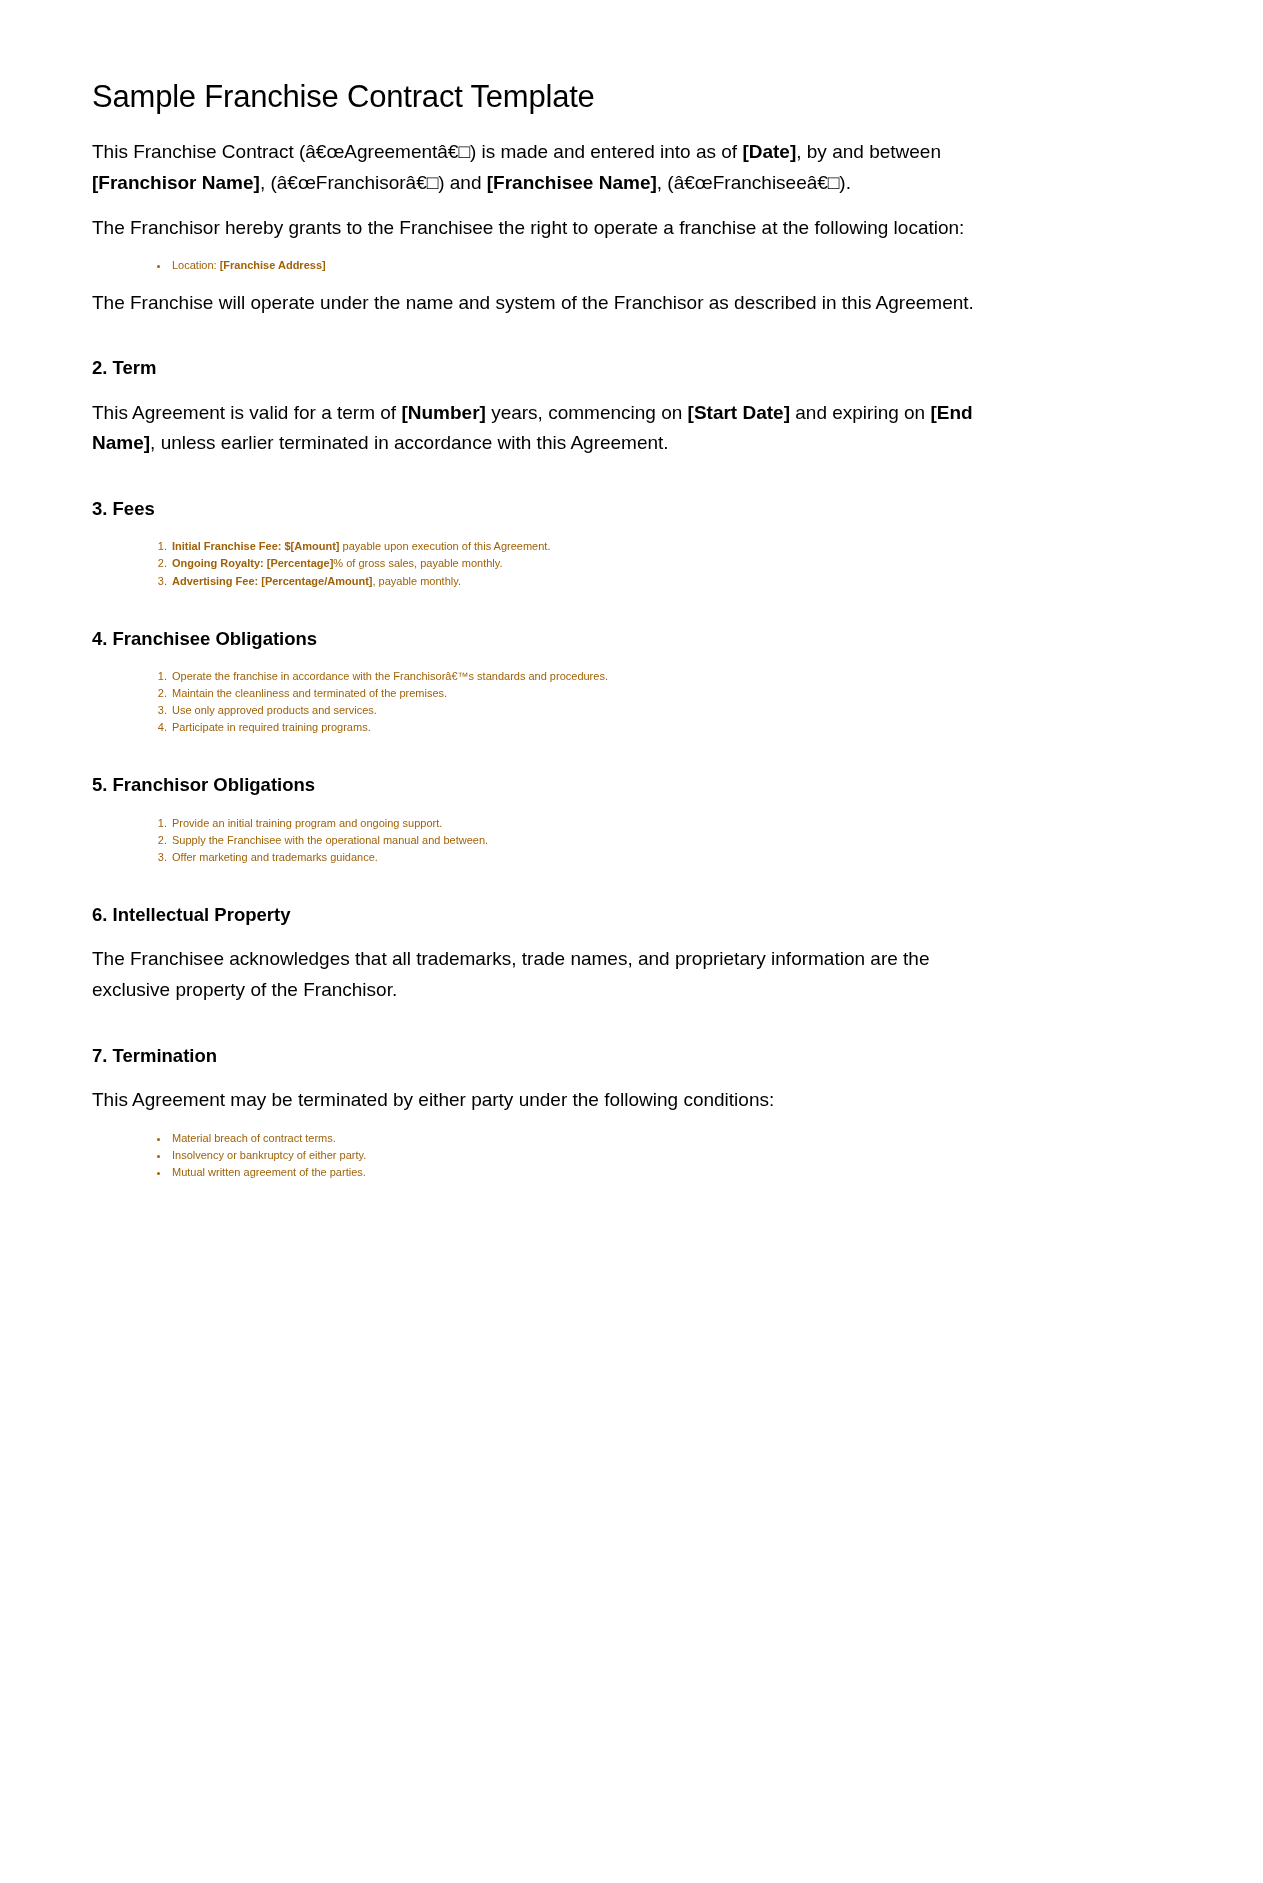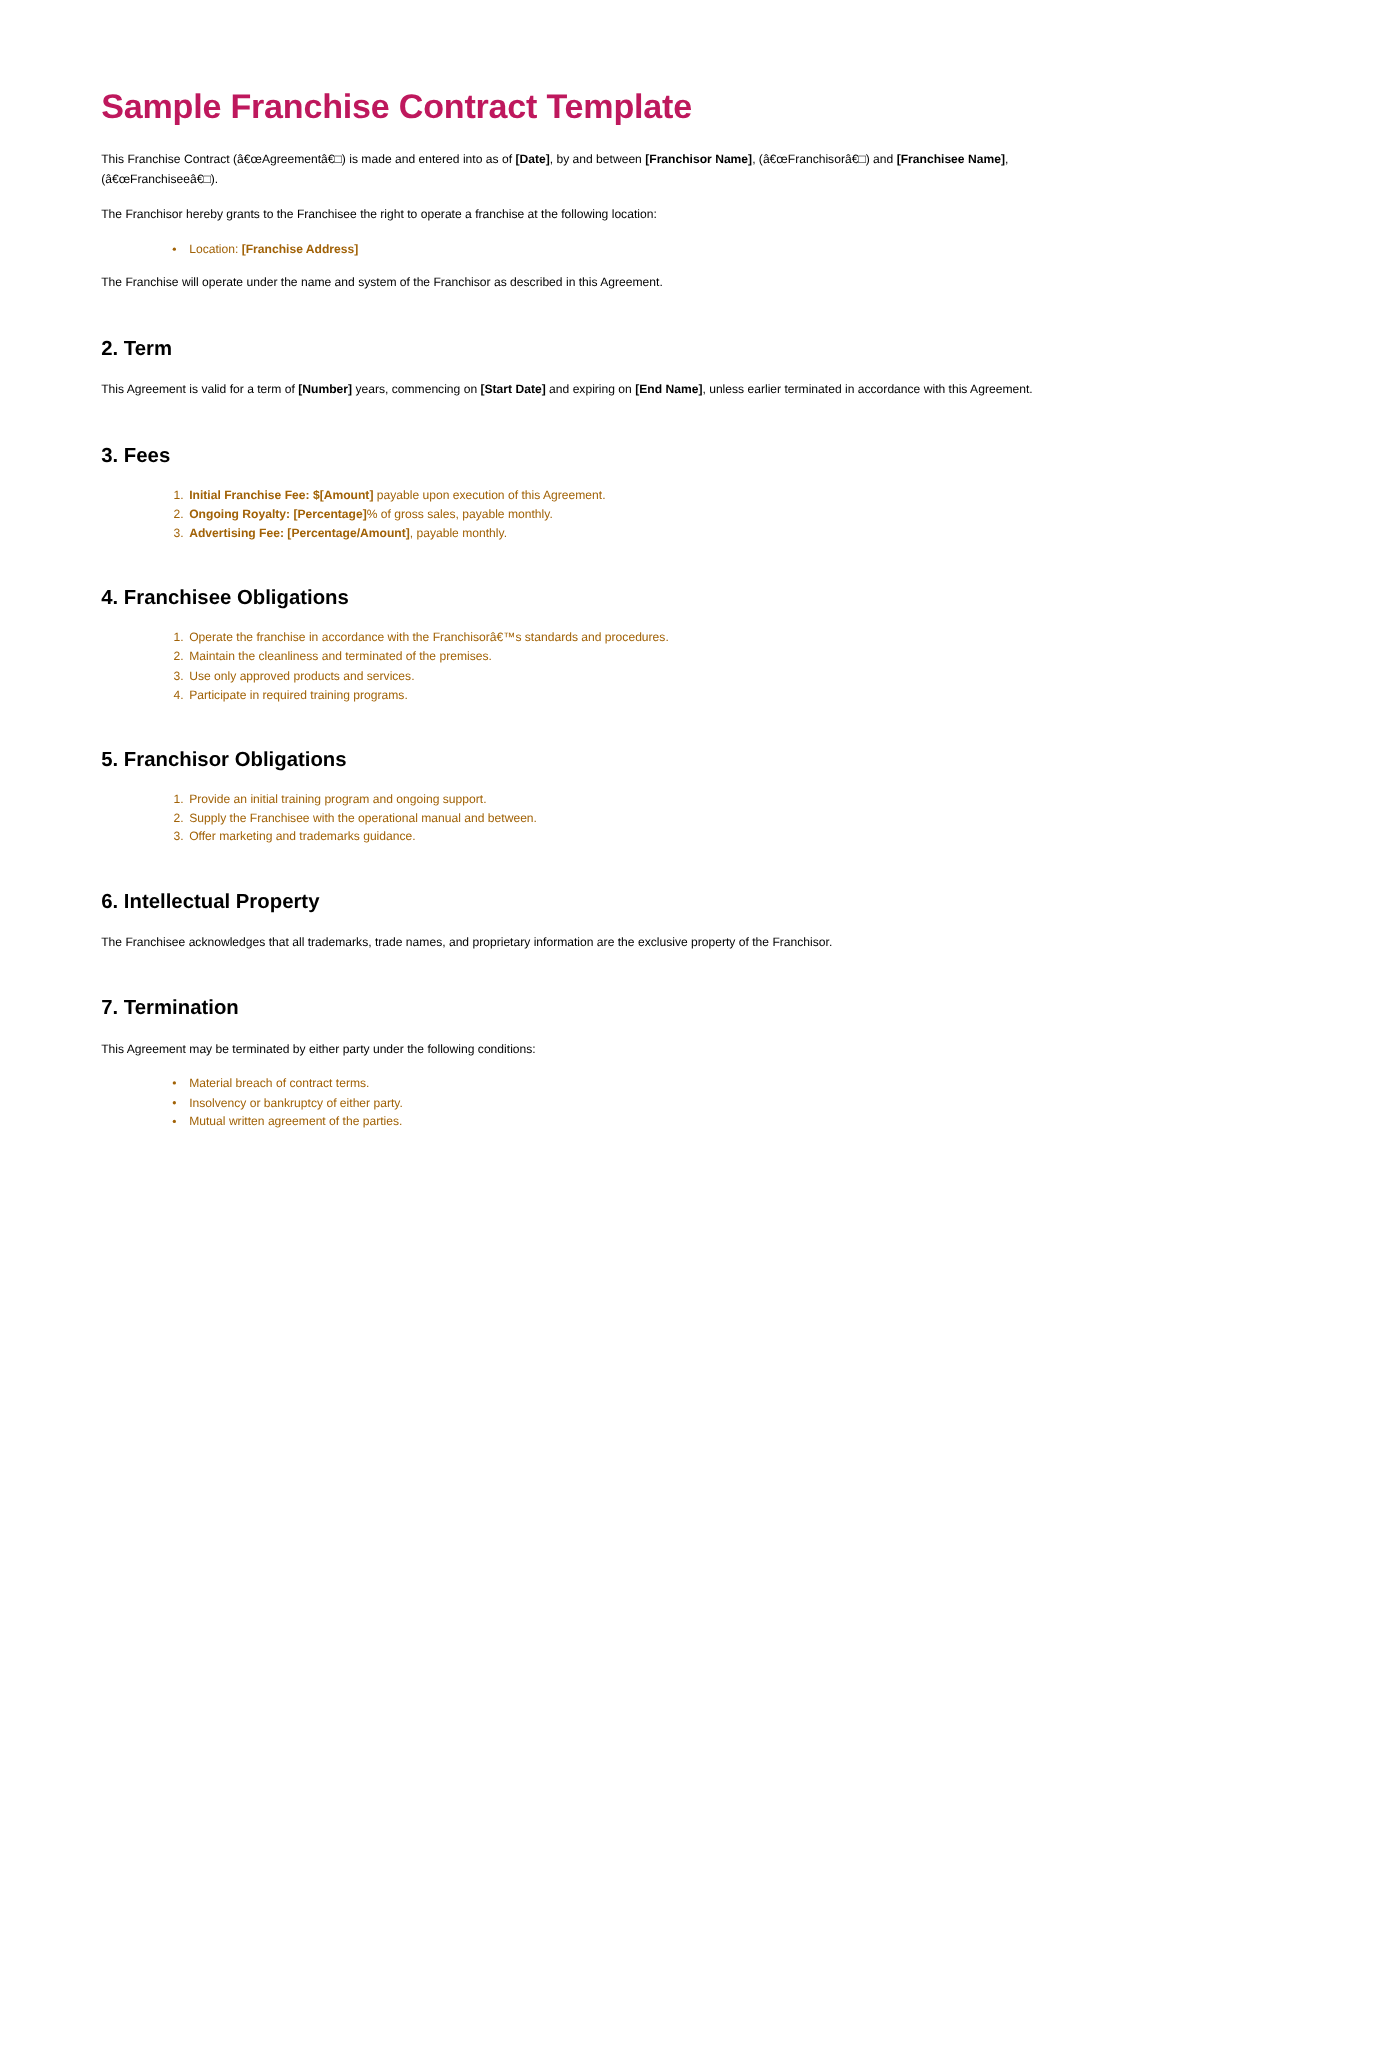--- a/index.html
+++ b/index.html
@@ -23,34 +23,34 @@
   .doc {
     margin: 0 auto 0 0;
     padding-left: 92px;
     padding-right: 288px;
     box-sizing: border-box;
     width: 1263px;
   }
   h1.doc-title {
     font-size: 31px;
     line-height: 1.2;
-    font-weight: bold;
+    font-weight: normal;
     margin: 18px 0 22px 0;
     letter-spacing: -0.2px;
-    color: #be185d;
+    color: #000000;
   }
   h2.section-heading {
     font-size: 18.5px;
     line-height: 1.25;
     font-weight: bold;
     margin: 38px 0 18px 0;
     color: #000;
   }
   p.body-text {
-    font-size: 11px;
+    font-size: 19px;
     line-height: 1.62;
     margin: 0 0 14px 0;
     color: #000;
   }
   ul.doc-list, ol.doc-list {
     margin: 10px 0 14px 0;
     padding-left: 62px;
   }
   ul.doc-list { list-style-type: disc; }
   ol.doc-list { list-style-type: decimal; }

